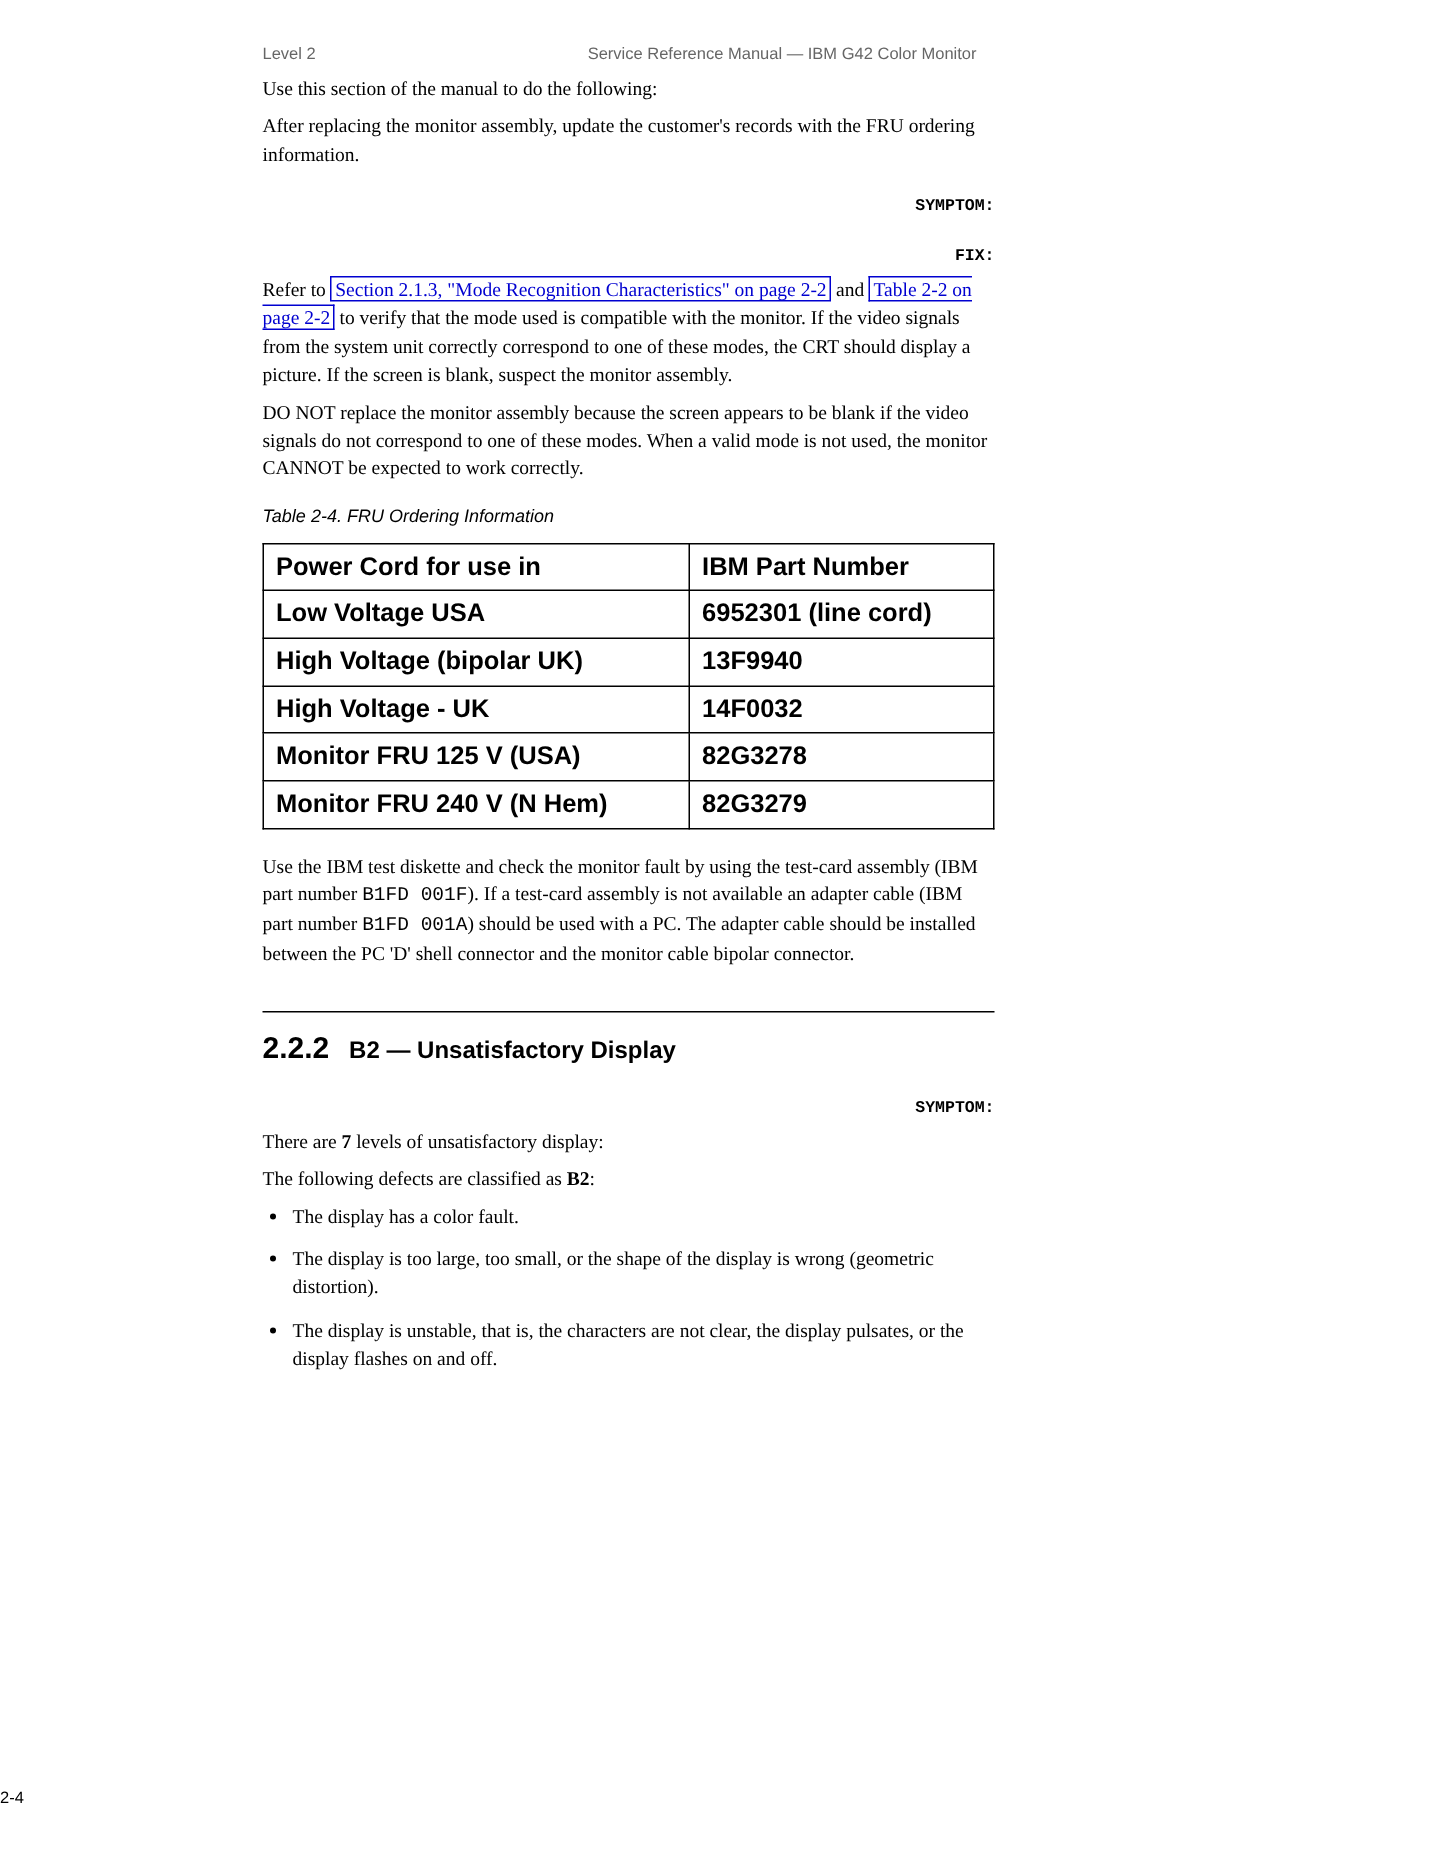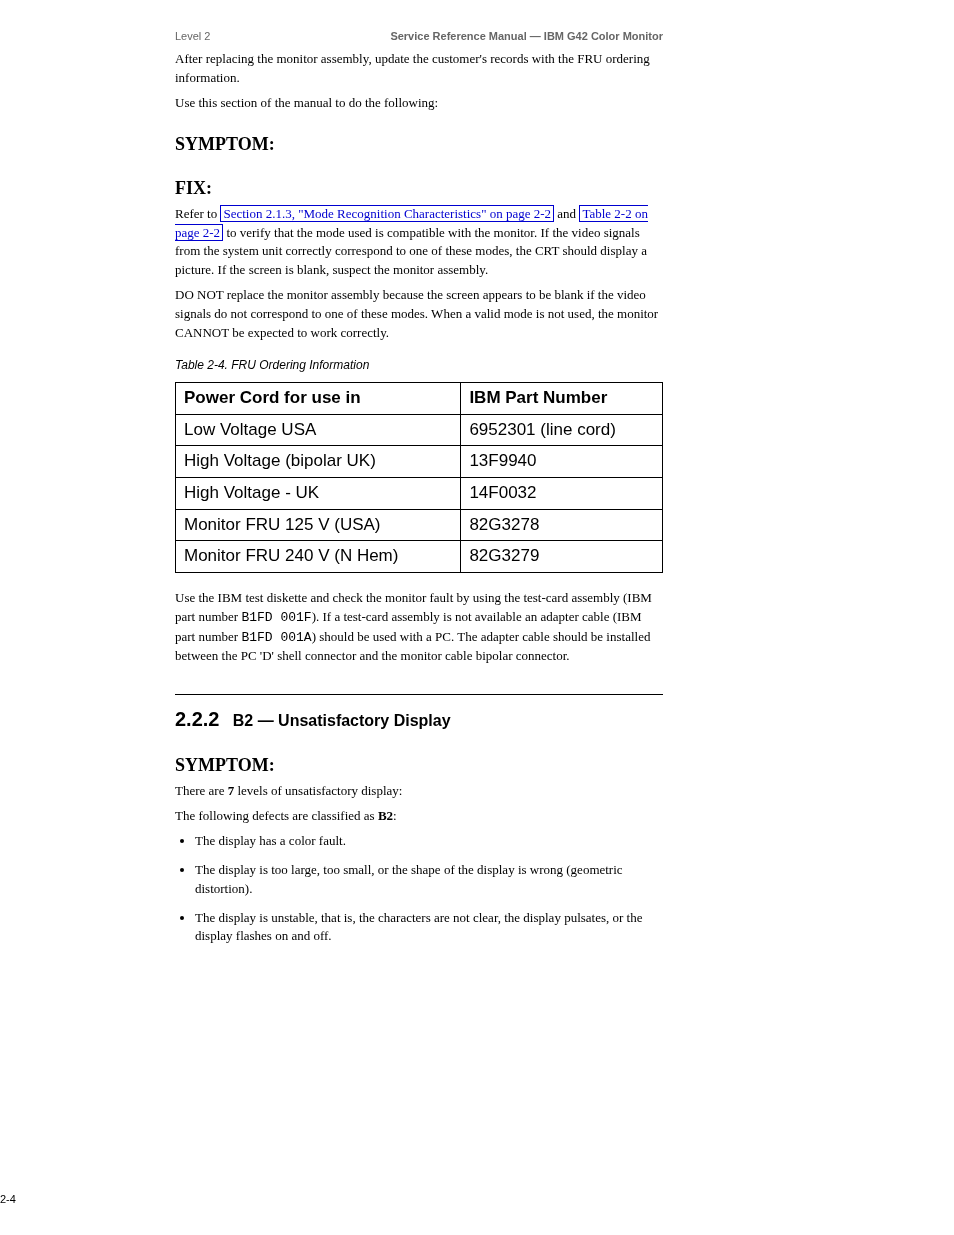--- a/index.html
+++ b/index.html
@@ -23,25 +23,26 @@
     line-height: 1.45;
   }
   p { margin: 0 0 6px 0; }
   .section-num {
     font-family: Arial, Helvetica, sans-serif;
     font-weight: bold;
     font-size: 14px;
     margin-bottom: 6px;
   }
   .block-title {
-    font-family: Liberation Serif, serif;
+    font-family: Liberation Mono, monospace;
     font-weight: bold;
-    font-size: 18px;
+    font-size: 11px;
     margin-top: 18px;
     margin-bottom: 4px;
+    text-align: right;
   }
   .xref {
     color: #0000d0;
   }
   .xref-box1 {
     border: 1px solid #0000d0;
     padding: 0 2px;
     display: inline;
   }
   .xref-box2 {
@@ -53,21 +54,21 @@
     border-collapse: collapse;
     width: 100%;
     margin: 8px 0 16px 0;
     font-size: 17px;
     font-family: Arial, Helvetica, sans-serif;
   }
   table.ftable th, table.ftable td {
     border: 1px solid #000;
     padding: 3px 8px;
     text-align: left;
-    font-weight: normal;
+    font-weight: bold;
   }
   table.ftable th { font-weight: bold; }
   .mono { font-family: "Courier New", monospace; }
   hr.sep {
     border: none;
     border-top: 1px solid #000;
     margin: 28px 0 10px 0;
   }
   .big-sec {
     font-family: Arial, Helvetica, sans-serif;
@@ -89,22 +90,22 @@
     font-family: Arial, Helvetica, sans-serif;
     font-size: 11px;
     color: #666;
   }
   .header-left {
     position: absolute;
     left: 175px;
   }
   .header-right {
     position: absolute;
-    right: 175px;
-    font-weight: bold;
+    right: 187px;
+    font-weight: normal;
   }
   .page-num {
     position: absolute;
     bottom: 30px;
     width: 100%;
     font-family: Arial, Helvetica, sans-serif;
     font-size: 11px;
   }
 </style>
 </head>
@@ -112,23 +113,23 @@
 
 <div class="page">
 
   <div class="header-bar">
     <span class="header-left">Level 2</span>
     <span class="header-right">Service Reference Manual — IBM G42 Color Monitor</span>
   </div>
 
   <div class="content">
 
+    <p>Use this section of the manual to do the following:</p>
+
     <p>After replacing the monitor assembly, update the customer's records with the FRU ordering information.</p>
-
-    <p>Use this section of the manual to do the following:</p>
 
 
     <div class="block-title">SYMPTOM:</div>
 
     <div class="block-title">FIX:</div>
     <p>
       <span>Refer to </span><span class="xref"><span class="xref-box1">Section 2.1.3, "Mode Recognition Characteristics" on page 2-2</span></span><span> and </span><span class="xref"><span class="xref-box2">Table 2-2 on page 2-2</span></span><span> to verify that the mode used is compatible with the monitor. If the video signals from the system unit correctly correspond to one of these modes, the CRT should display a picture. If the screen is blank, suspect the monitor assembly.</span>
     </p>
     <p>DO NOT replace the monitor assembly because the screen appears to be blank if the video signals do not correspond to one of these modes. When a valid mode is not used, the monitor CANNOT be expected to work correctly.</p>
 

